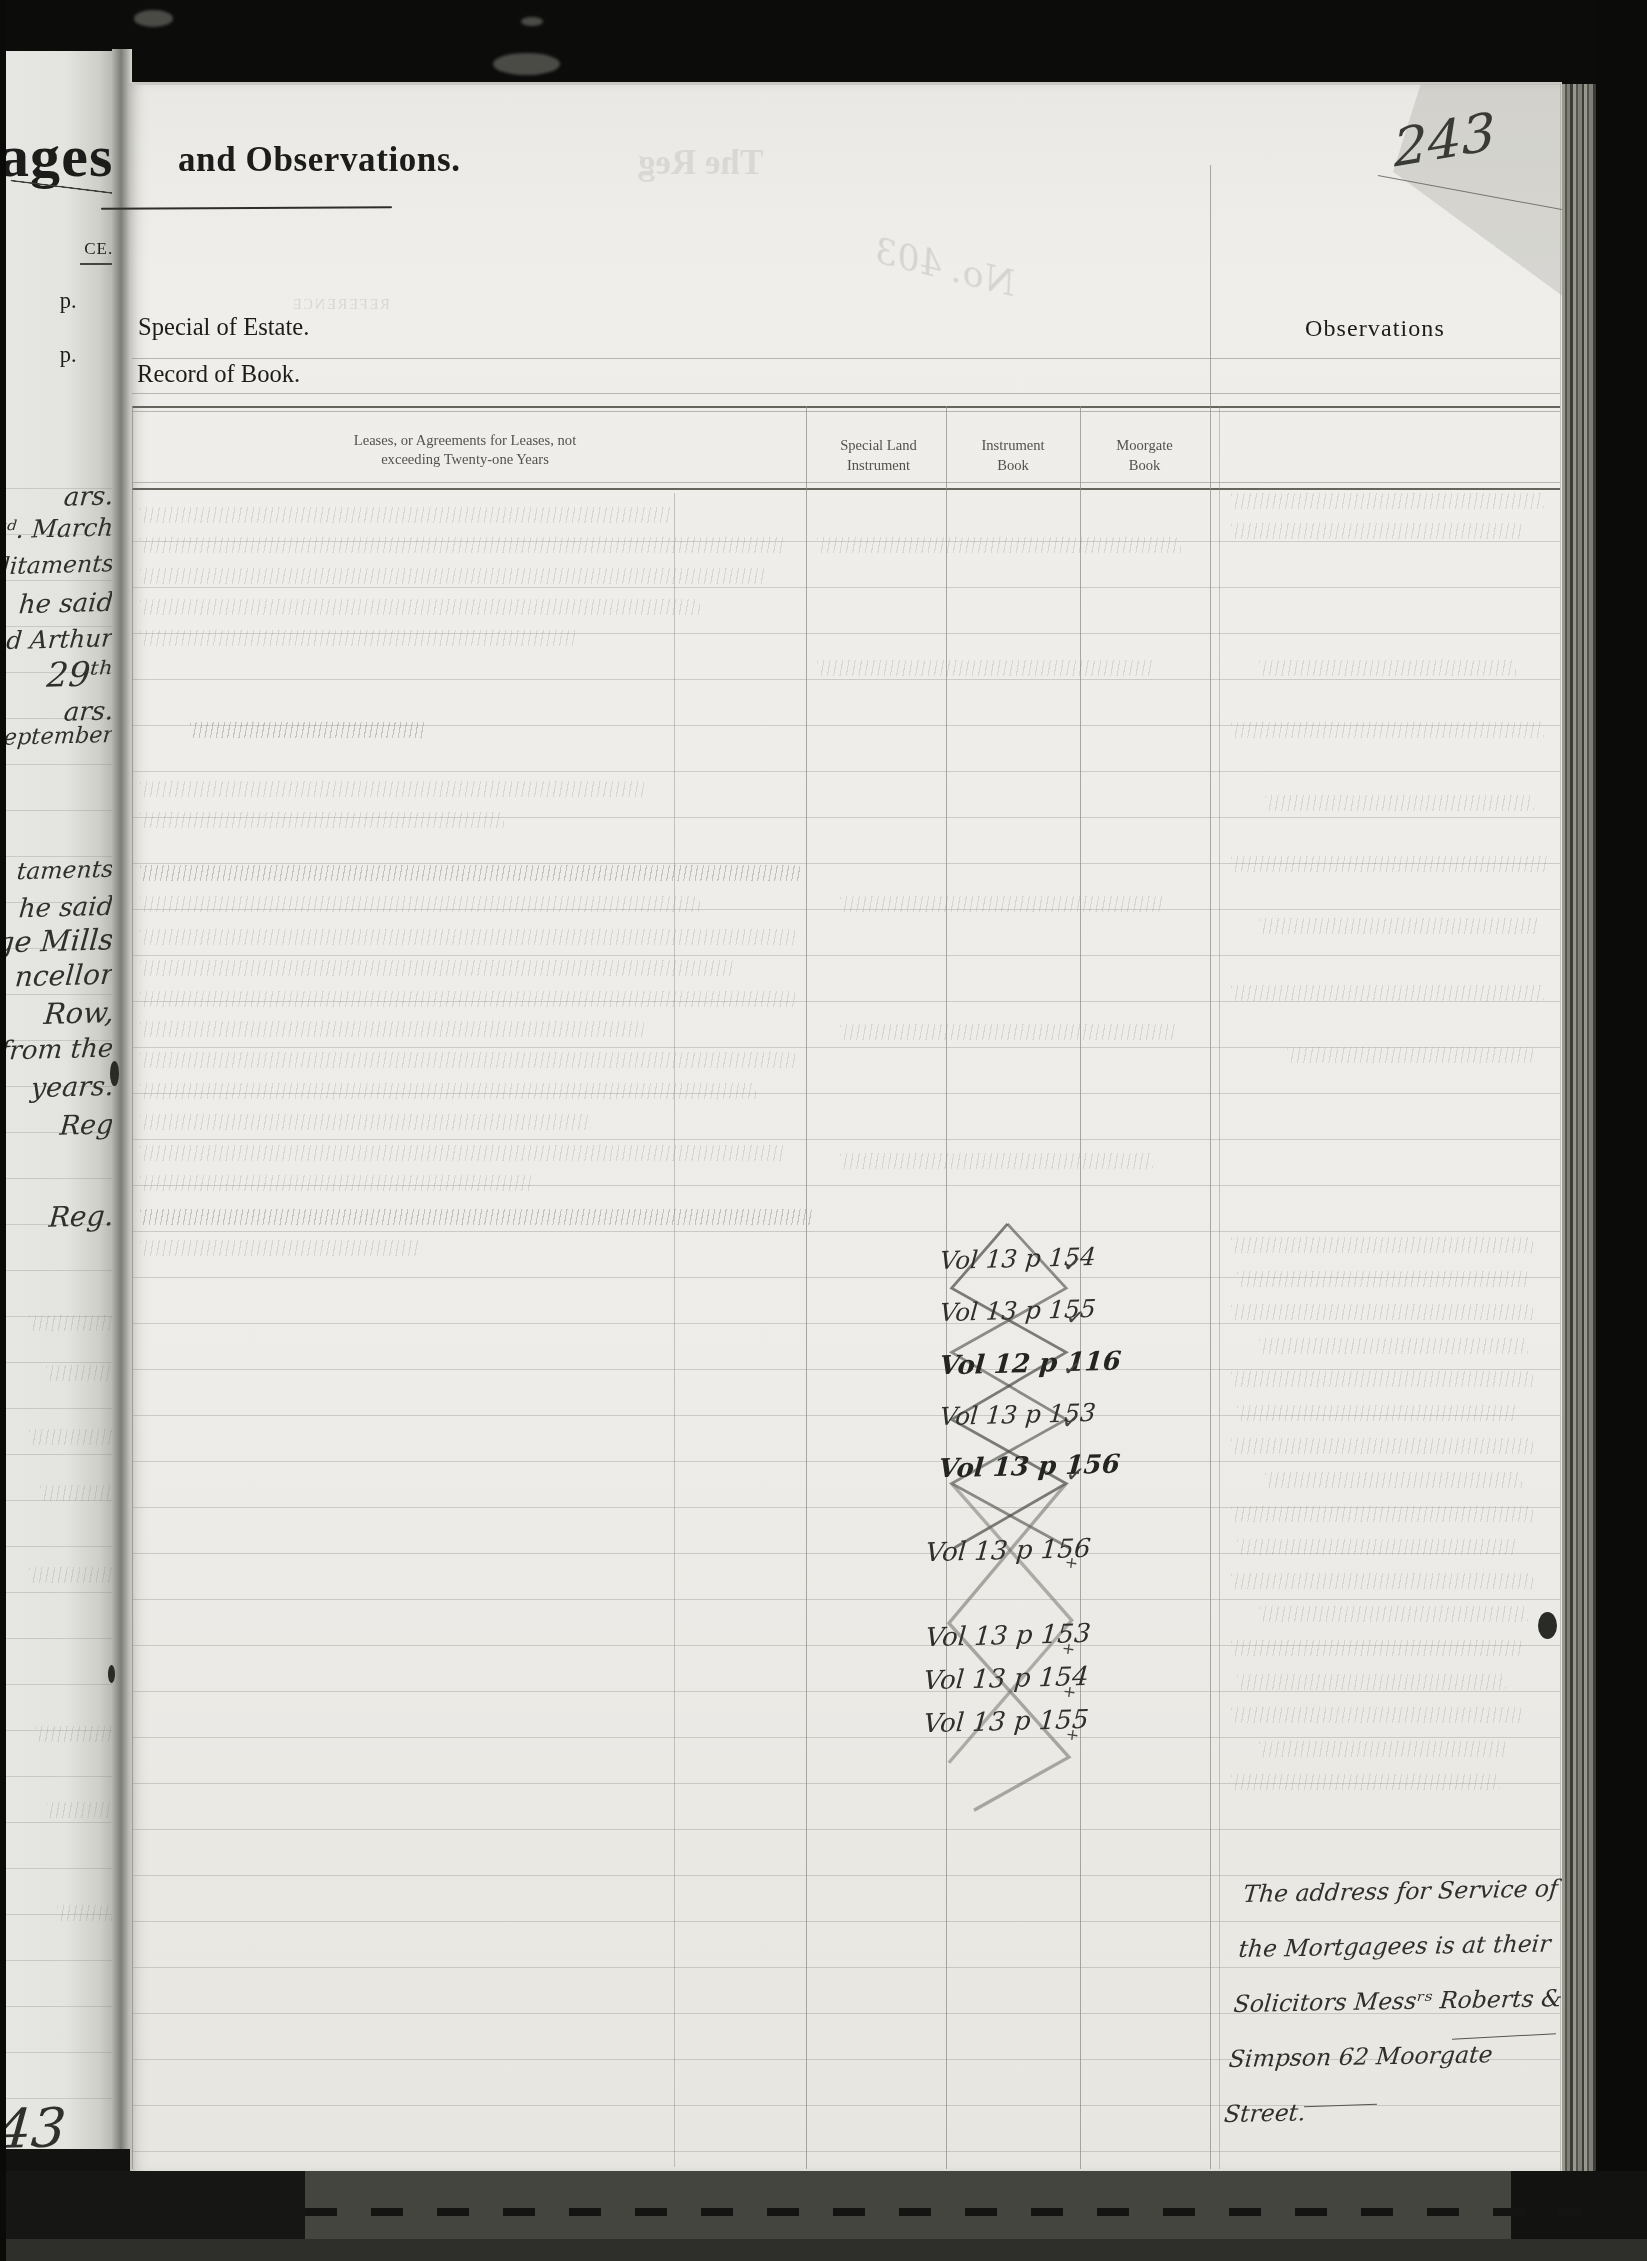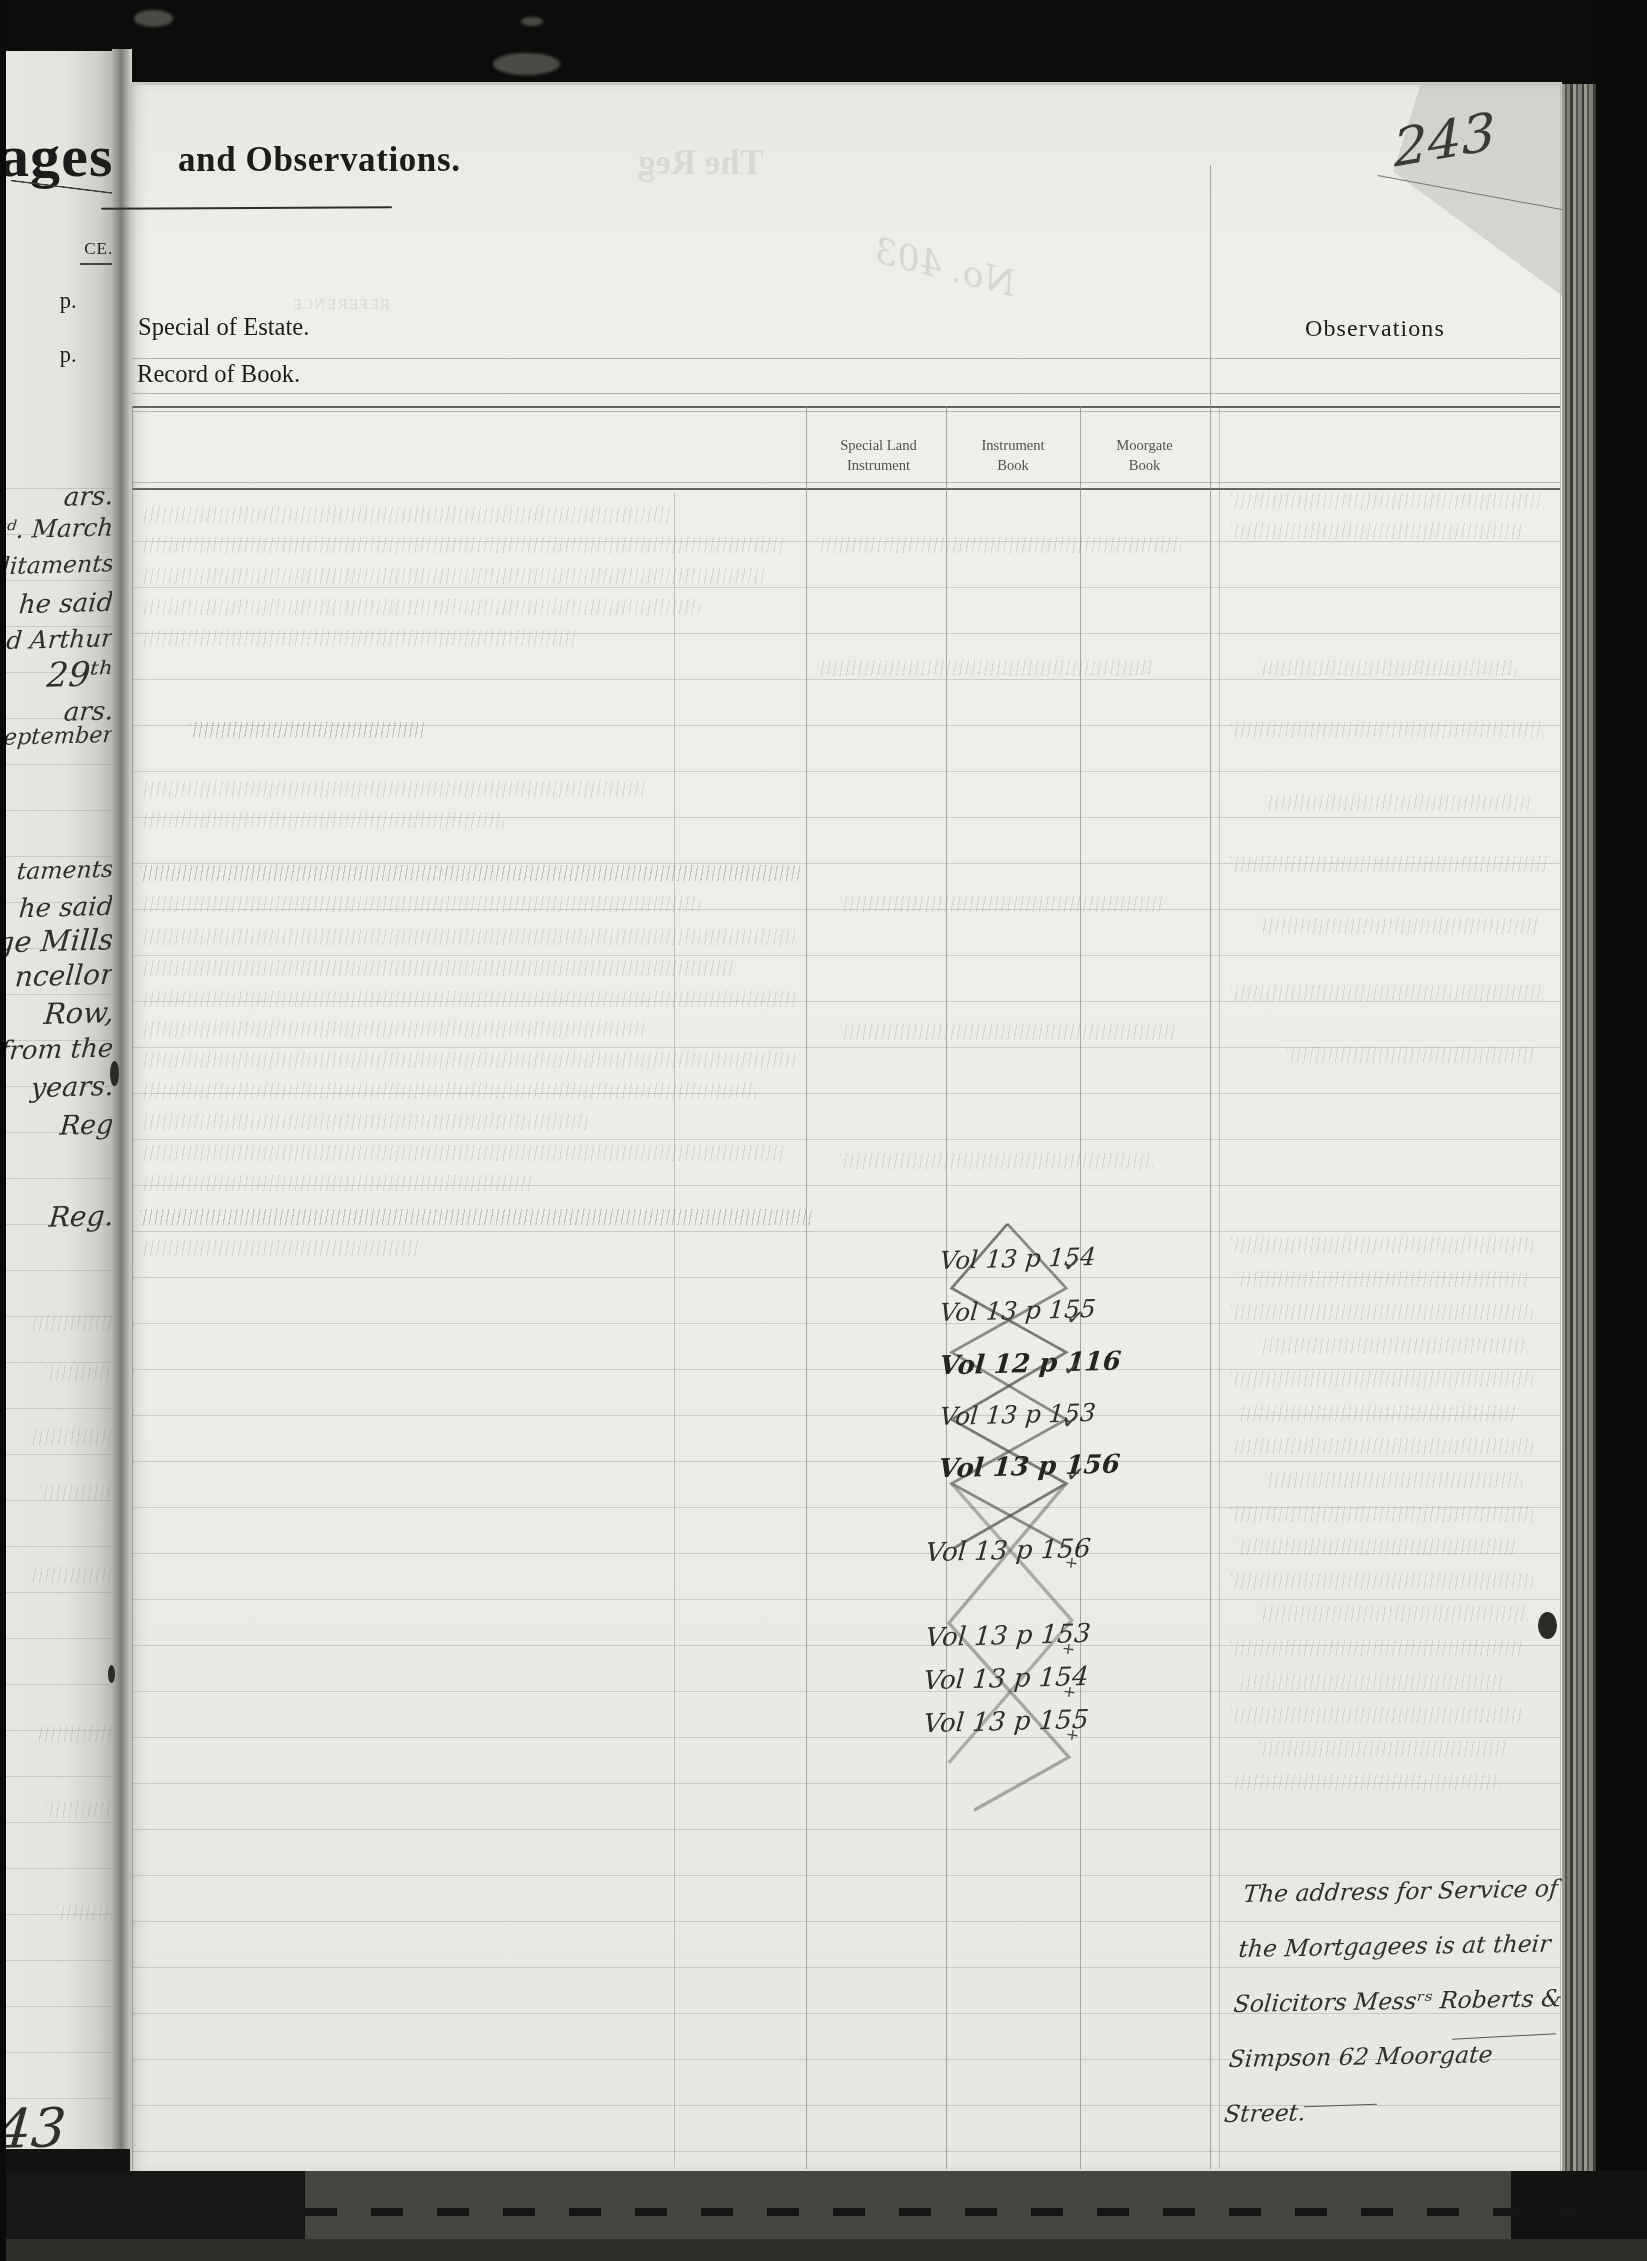--- a/index.html
+++ b/index.html
@@ -129,20 +129,24 @@
 
   <div class="abs vline" style="left:132px;top:406px;height:1763px;"></div>
   <div class="abs vline faint" style="left:674px;top:493px;height:1674px;"></div>
   <div class="abs vline" style="left:806px;top:406px;height:1763px;"></div>
   <div class="abs vline" style="left:946px;top:406px;height:1763px;"></div>
   <div class="abs vline" style="left:1080px;top:406px;height:1763px;"></div>
   <div class="abs vline" style="left:1210px;top:165px;height:2004px;"></div>
   <div class="abs vline faint" style="left:1219px;top:406px;height:1763px;"></div>
   <div class="abs vline faint" style="left:1560px;top:84px;height:2088px;"></div>
 
+  <div class="abs print-faded" style="left:185px;top:431px;width:560px;font-size:14.6px;line-height:19px;text-align:center;">
+    <div>Leases, or Agreements for Leases, not</div>
+    <div>exceeding Twenty-one Years</div>
+  </div>
   <div class="abs print-faded" style="left:813px;top:435px;width:131px;font-size:14.6px;line-height:20px;text-align:center;">
     <div>Special Land</div>
     <div>Instrument</div>
   </div>
   <div class="abs print-faded" style="left:948px;top:435px;width:130px;font-size:14.6px;line-height:20px;text-align:center;">
     <div>Instrument</div>
     <div>Book</div>
   </div>
   <div class="abs print-faded" style="left:1082px;top:435px;width:125px;font-size:14.6px;line-height:20px;text-align:center;">
     <div>Moorgate</div>

